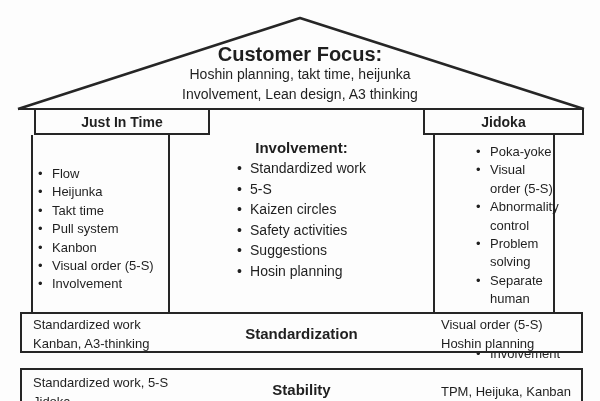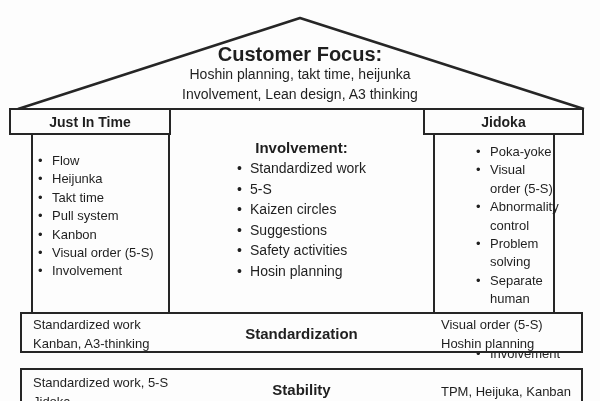--- a/index.html
+++ b/index.html
@@ -30,42 +30,42 @@
     height: 27px;
     box-sizing: border-box;
     border: 2px solid #262626;
     background: #fdfdfd;
     display: flex;
     align-items: center;
     justify-content: center;
     font-weight: bold;
     font-size: 14px;
   }
-  .pillar-header.left  { left: 9px;  width: 162px; }
+  .pillar-header.left  { left: 34px;  width: 176px; }
   .pillar-header.right { left: 423px; width: 161px; }
 
   .pillar-body {
     position: absolute;
     top: 135px;
     height: 177px;
     box-sizing: border-box;
     border-left: 2px solid #262626;
     border-right: 2px solid #262626;
     background: #fdfdfd;
   }
   .pillar-body.left  { left: 31px;  width: 139px; }
   .pillar-body.right { left: 433px; width: 122px; padding-left: 36px; }
 
   ul.bullets {
     list-style: none;
     margin: 0;
     padding: 0 0 0 5px;
     font-size: 13px;
   }
-  .pillar-body.left  ul.bullets { padding-top: 17px; }
+  .pillar-body.left  ul.bullets { padding-top: 30px; }
   .pillar-body.right ul.bullets { padding-top: 8px; }
   ul.bullets li {
     position: relative;
     padding-left: 14px;
     line-height: 18.4px;
     white-space: pre-line;
   }
   ul.bullets li::before { content: "\2022"; position: absolute; left: 0; }
 
   .center-section {
@@ -155,21 +155,21 @@
         <li>Takt time</li>
         <li>Pull system</li>
         <li>Kanbon</li>
         <li>Visual order (5-S)</li>
         <li>Involvement</li>
       </ul>
   </div>
 
   <div class="center-section">
     <div class="center-title">Involvement:</div>
-    <ul class="bullets"><li>Standardized work</li><li>5-S</li><li>Kaizen circles</li><li>Suggestions</li><li>Safety activities</li><li>Hosin planning</li></ul>
+    <ul class="bullets"><li>Standardized work</li><li>5-S</li><li>Kaizen circles</li><li>Safety activities</li><li>Suggestions</li><li>Hosin planning</li></ul>
   </div>
 
   <div class="pillar-body right">
     <ul class="bullets">
         <li>Poka-yoke</li>
         <li>Visual order (5-S)</li>
         <li>Abnormality
 control</li>
         <li>Problem solving</li>
         <li>Separate human

